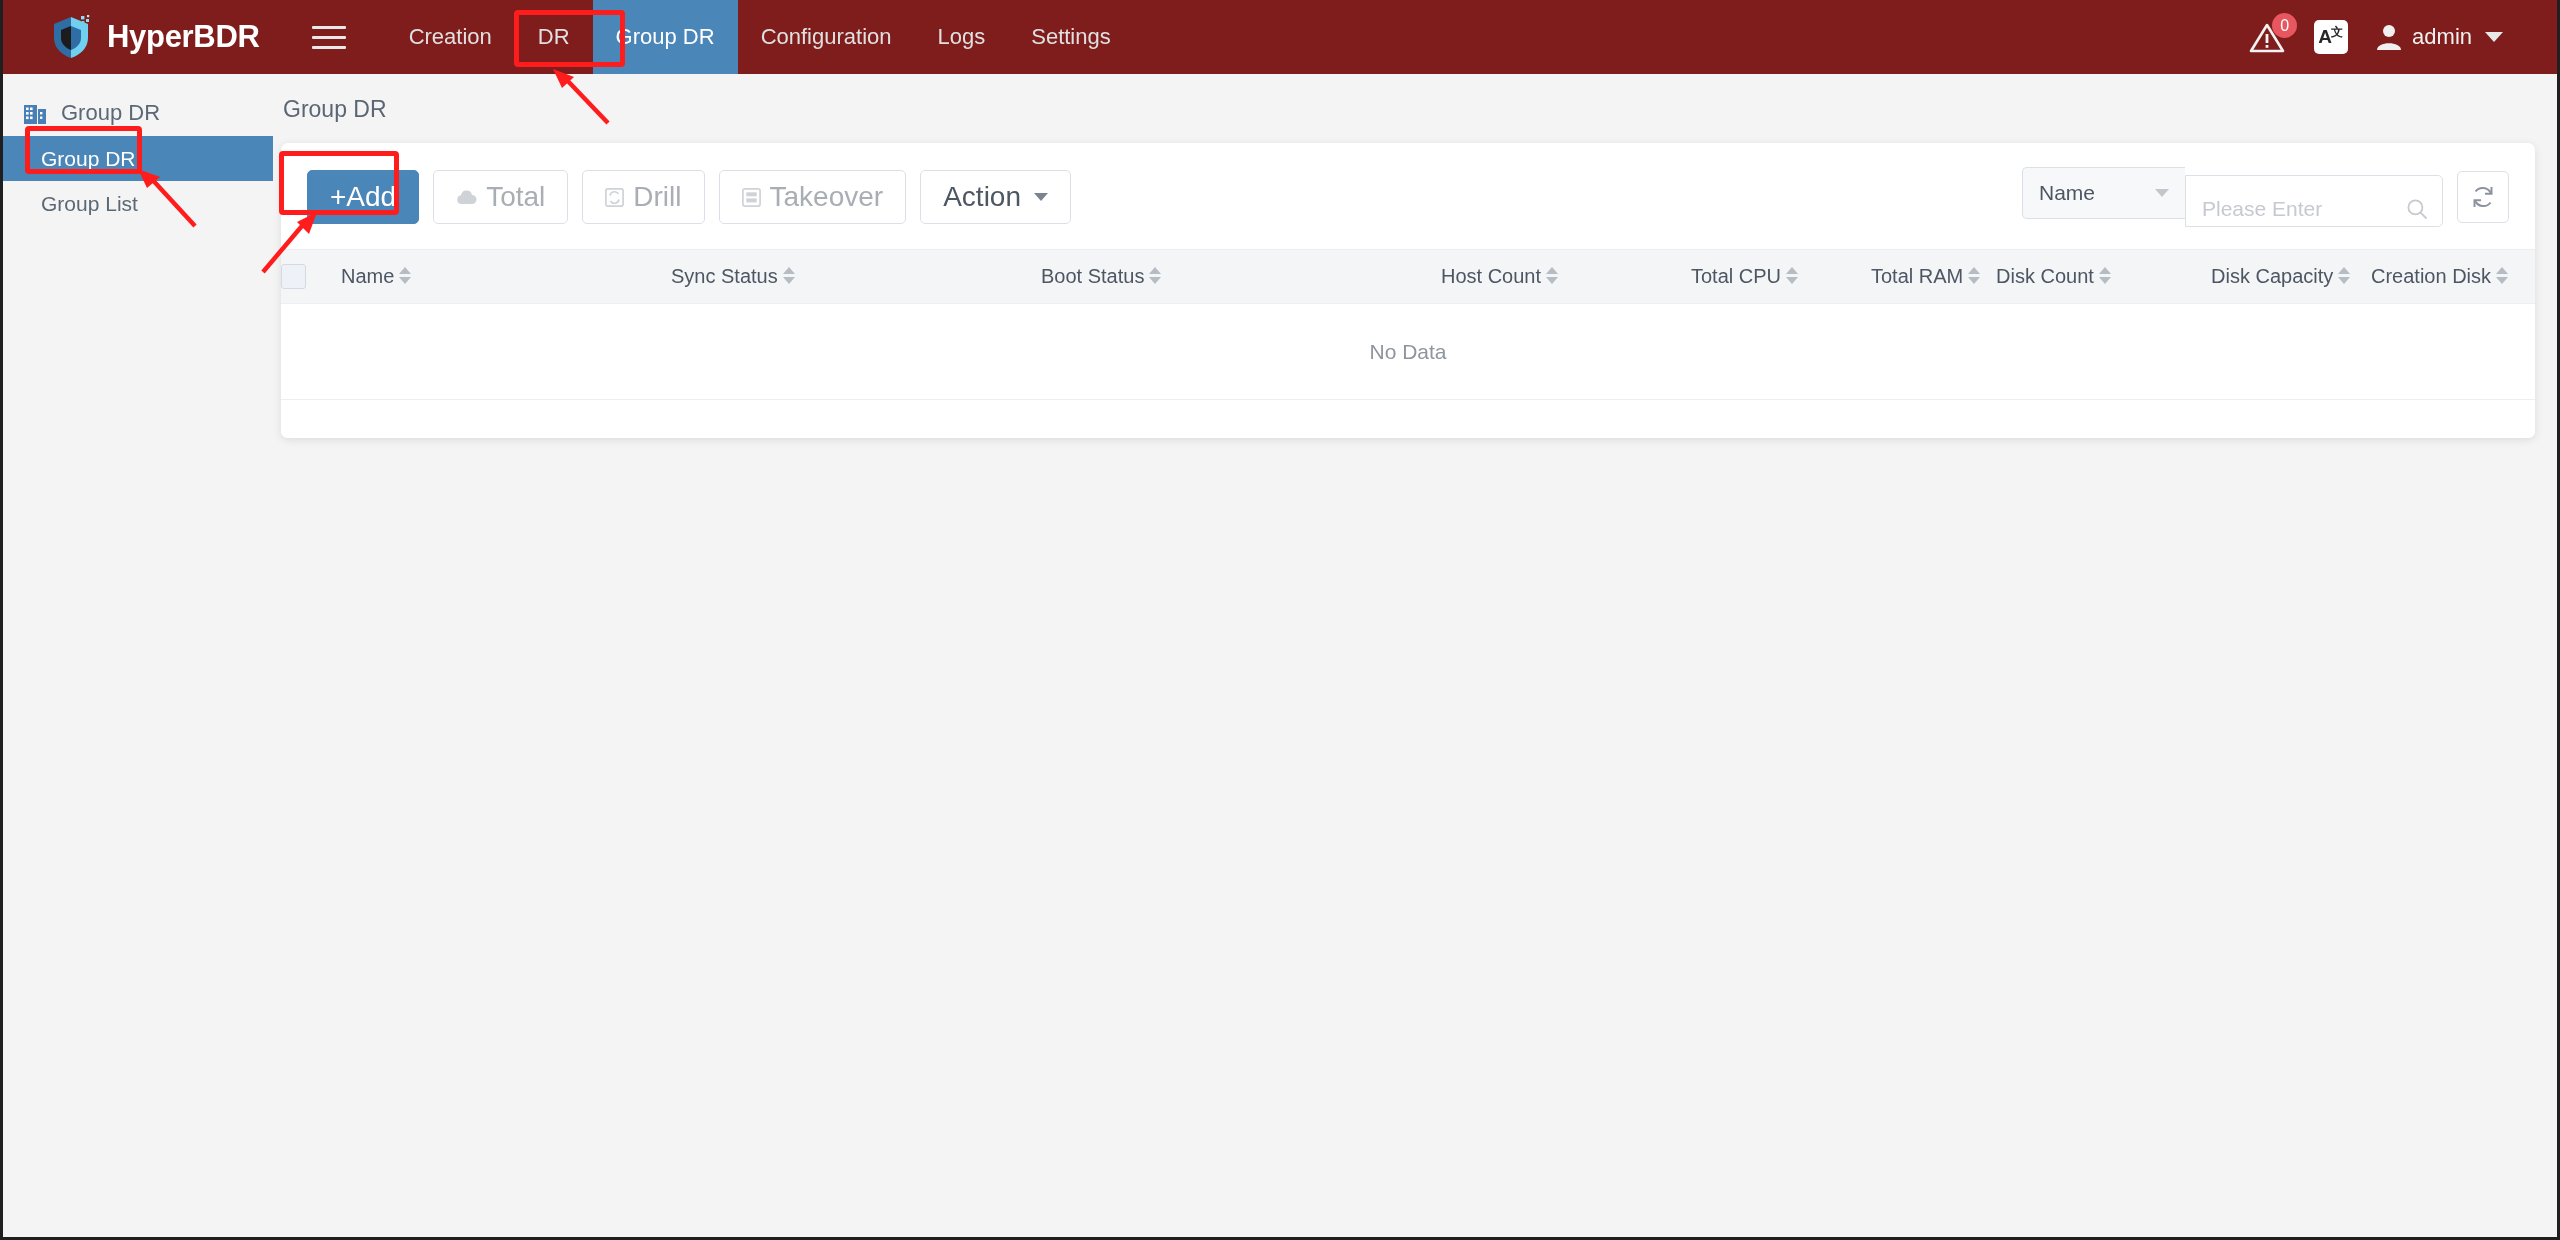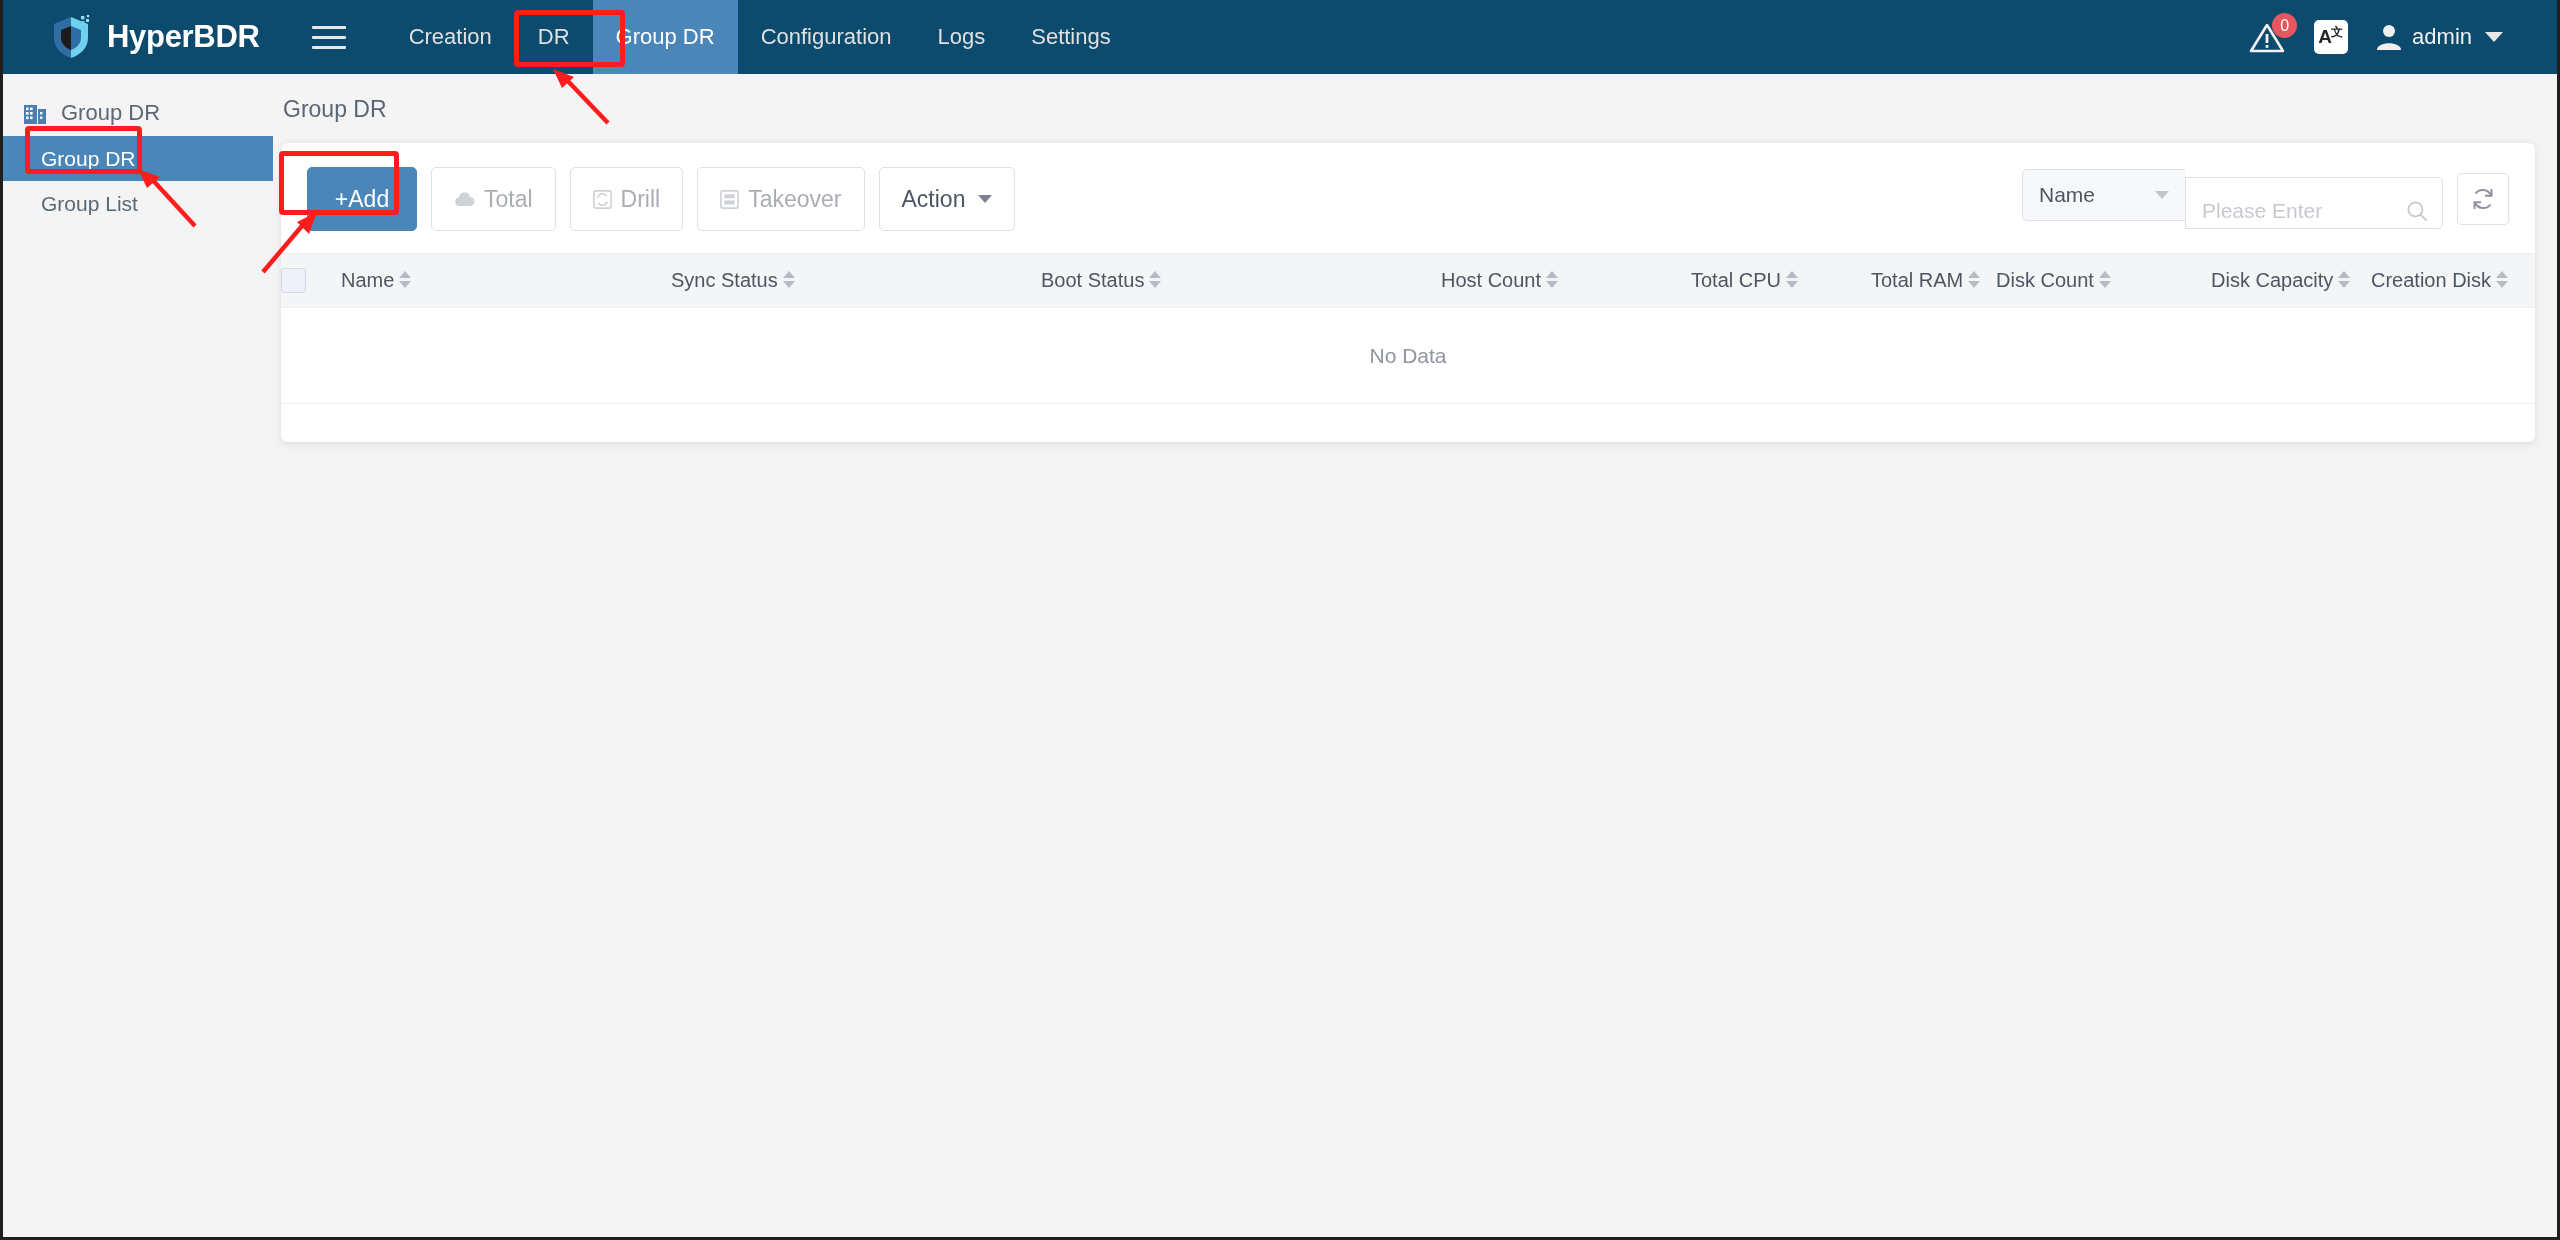--- a/index.html
+++ b/index.html
@@ -15,21 +15,21 @@
     background: #f4f4f4;
     border-left: 3px solid #1f1f1f;
     border-right: 3px solid #1f1f1f;
     border-bottom: 3px solid #1f1f1f;
   }
 
   
   .topnav {
     position: relative;
     height: 74px;
-    background: #0c4a6e;
+    background: #7f1d1d;
     display: flex;
     align-items: center;
     color: #e8e8e8;
   }
   .brand {
     display: flex; align-items: center;
     padding-left: 48px;
     gap: 16px;
   }
   .brand-logo { width: 40px; height: 44px; display: block; }
@@ -115,24 +115,24 @@
     margin-left: 8px;
     padding: 0;
     overflow: hidden;
   }
   .toolbar {
     display: flex; align-items: center;
     padding: 24px 26px 22px 26px;
     gap: 14px;
   }
   .btn {
-    height: 64px; min-width: 104px;
+    height: 54px; min-width: 104px;
     border: 1px solid #dcdfe6; border-radius: 5px;
     background: #ffffff; color: #a9adb4;
-    font-size: 23px; font-family: inherit;
+    font-size: 28px; font-family: inherit;
     display: inline-flex; align-items: center; justify-content: center;
     gap: 9px; padding: 0 22px; cursor: default;
   }
   .btn-primary {
     background: #4a86b8; border-color: #4a86b8; color: #ffffff;
     cursor: pointer; min-width: 110px;
   }
   .btn-action { color: #4d5663; border-color: #dcdfe6; cursor: pointer; }
   .btn .ico { font-size: 18px; opacity: .75; }
   .chev {

